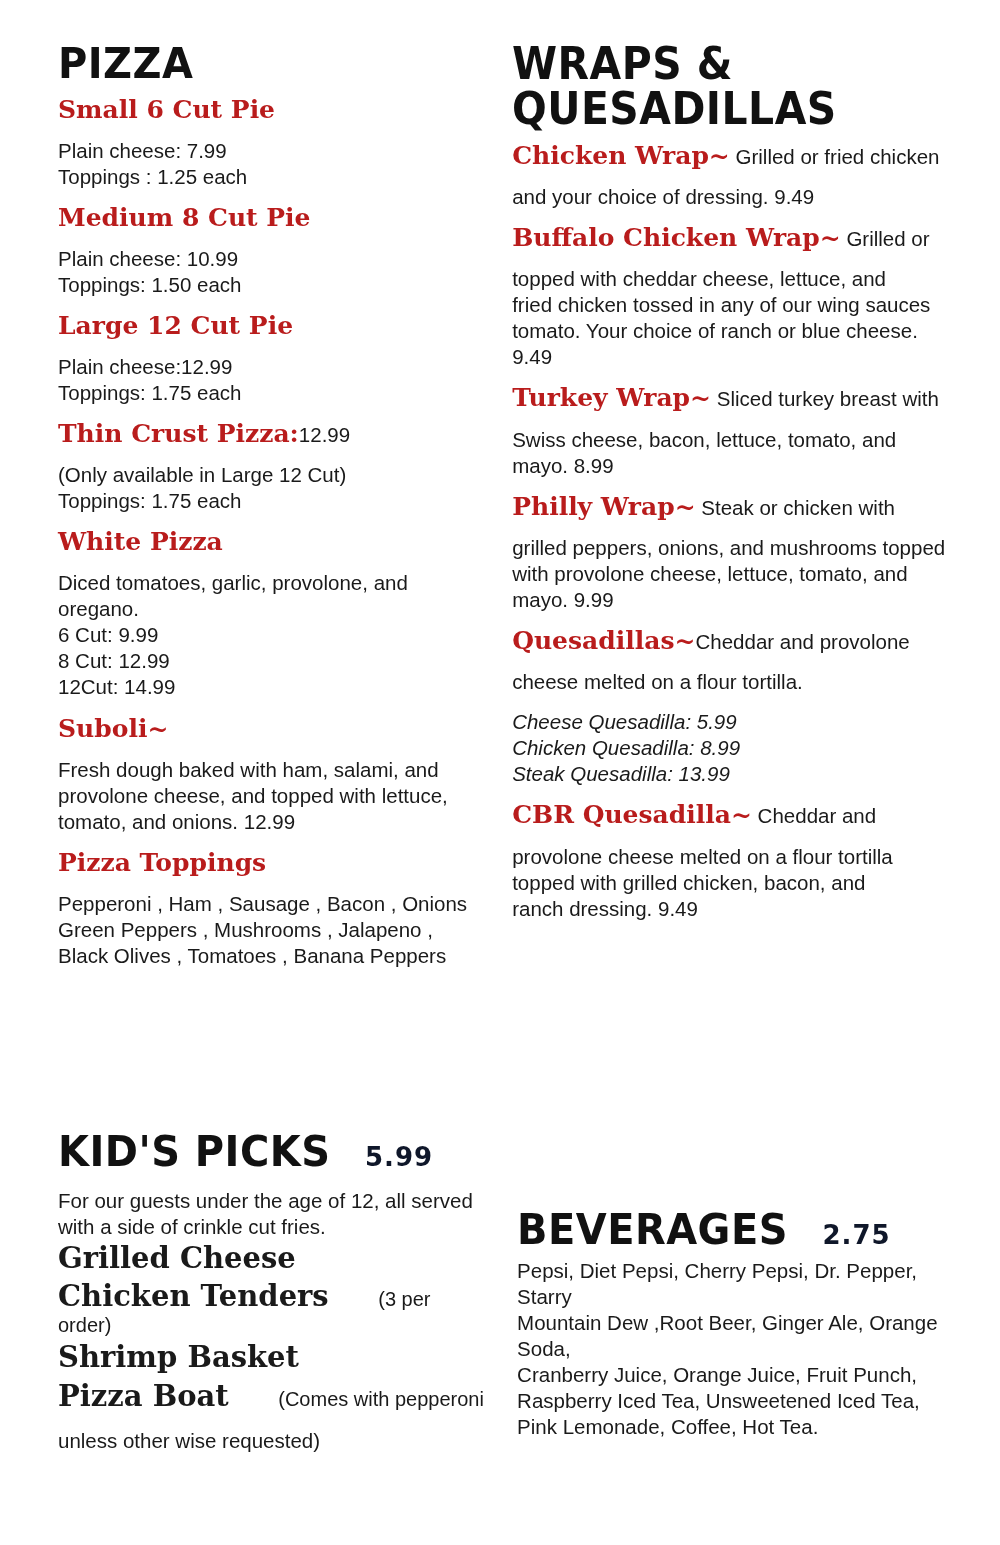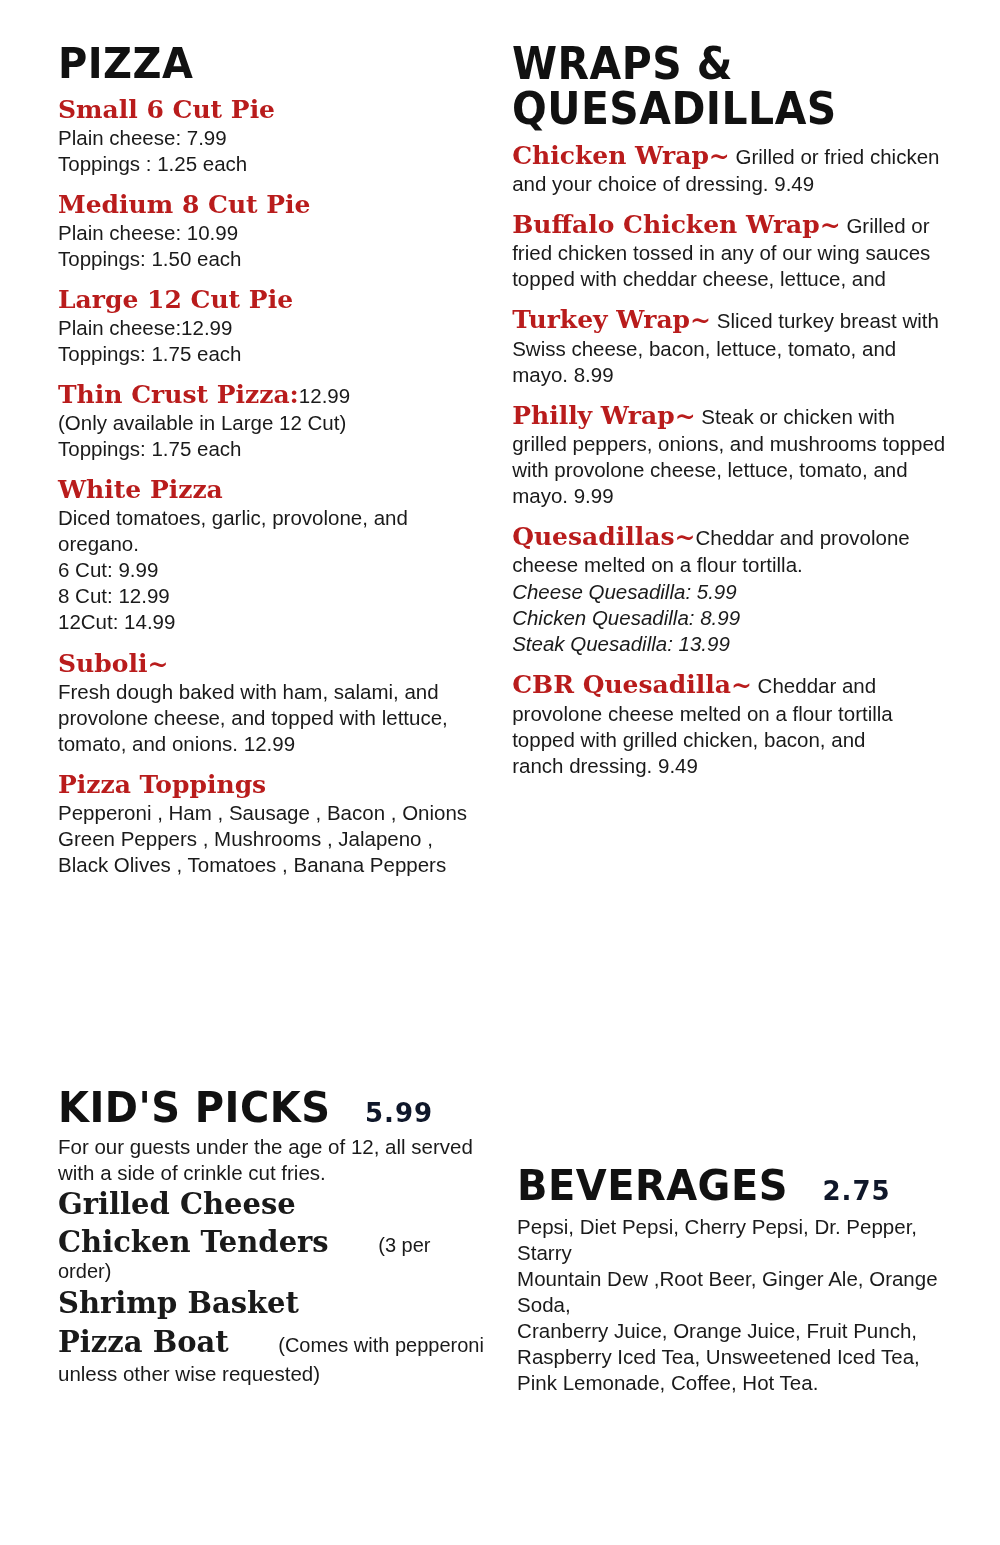--- a/index.html
+++ b/index.html
@@ -76,21 +76,21 @@
     line-height: 1.28;
     color: #1a1a1a;
     display: inline;
   }
 
   .desc {
     font-family: "Liberation Sans", sans-serif;
     font-size: 20.5px;
     line-height: 1.27;
     color: #1a1a1a;
-    margin-top: 1px;
+    margin-top: 14px;
   }
   .desc.italic { font-style: italic; }
   .line { display: block; }
   .price-note { font-style: italic; }
 
   .kid-block { margin-top: 0; }
   .kid-item { margin-bottom: 2px; }
   .kid-name {
     font-family: "DejaVu Serif", serif;
     font-weight: bold;
@@ -101,21 +101,21 @@
   .kid-qual {
     font-family: "Liberation Sans", sans-serif;
     font-size: 20px;
     display: inline;
     padding-left: 44px;
   }
 
   .lower {
     position: absolute;
     left: 58px;
-    top: 1086px;
+    top: 1130px;
     width: 900px;
     display: flex;
     gap: 28px;
     align-items: flex-start;
   }
   .lower-left { width: 440px; }
   .lower-right { width: 450px; padding-top: 78px; }
 
   .bev-list {
     font-family: "Liberation Sans", sans-serif;
@@ -202,22 +202,23 @@
       <div class="item">
         <span class="item-name">Chicken Wrap~</span><span class="inline-desc"> Grilled or fried chicken</span>
         <div class="desc">
           <span class="line">and your choice of dressing. 9.49</span>
         </div>
       </div>
 
       <div class="item">
         <span class="item-name">Buffalo Chicken Wrap~</span><span class="inline-desc"> Grilled or</span>
         <div class="desc">
+          <span class="line">topped with cheddar cheese, lettuce, and</span>
           <span class="line">fried chicken tossed in any of our wing sauces</span>
-          <span class="line">topped with cheddar cheese, lettuce, and</span>
+          <span class="line">tomato. Your choice of ranch or blue cheese. 9.49</span>
         </div>
       </div>
 
       <div class="item">
         <span class="item-name">Turkey Wrap~</span><span class="inline-desc"> Sliced turkey breast with</span>
         <div class="desc">
           <span class="line">Swiss cheese, bacon, lettuce, tomato, and</span>
           <span class="line">mayo. 8.99</span>
         </div>
       </div>

